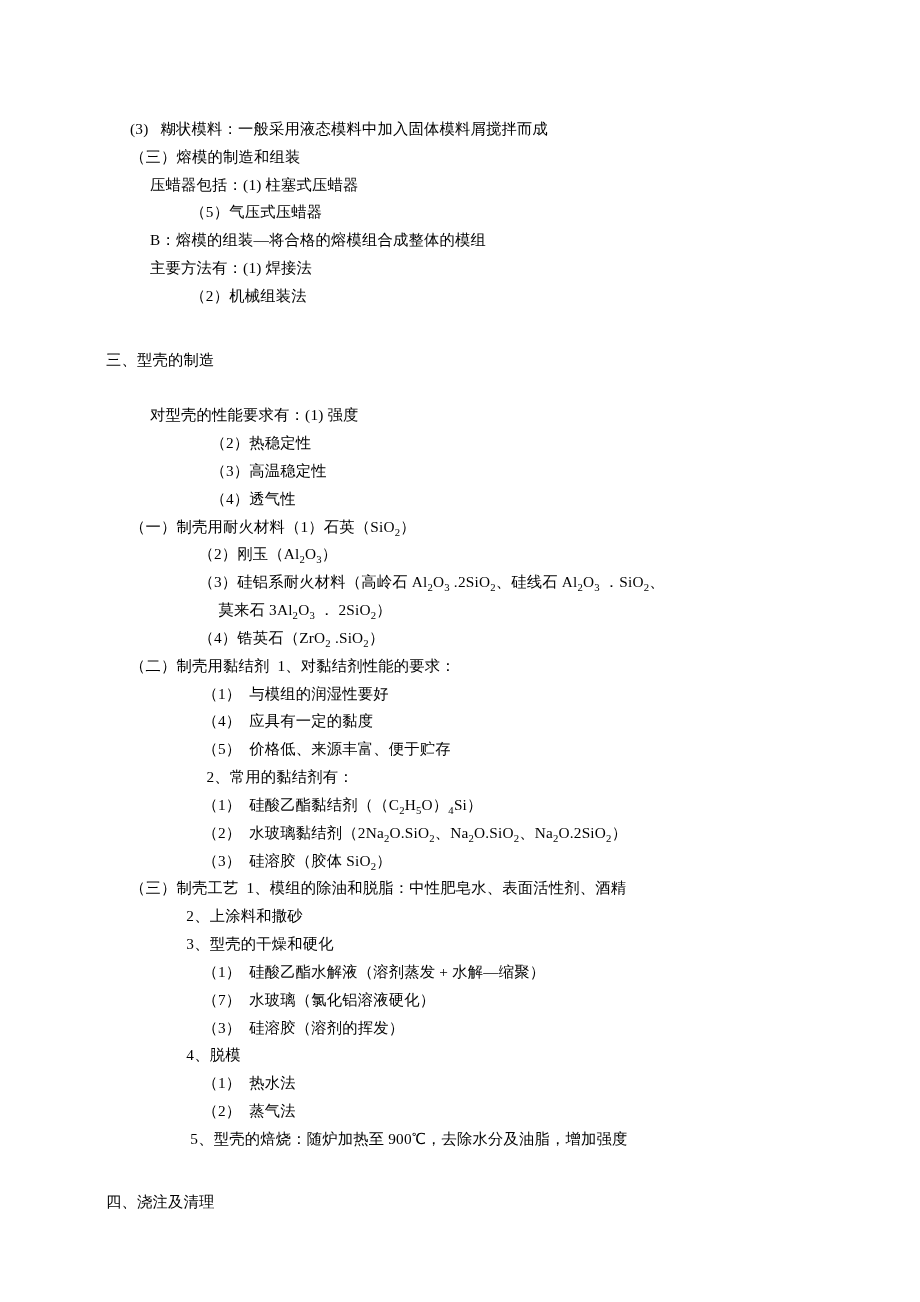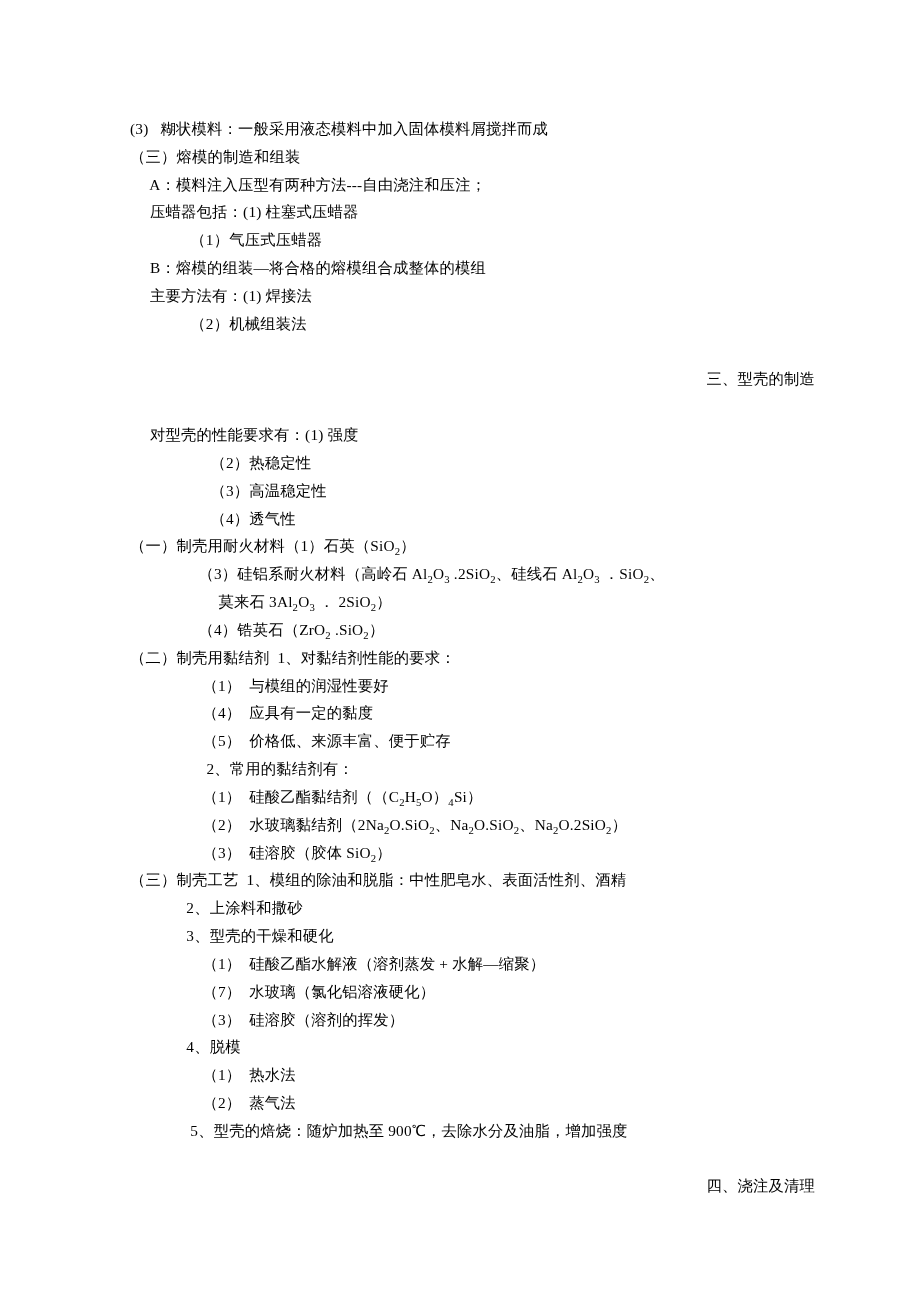--- a/index.html
+++ b/index.html
@@ -13,55 +13,56 @@
     box-sizing: border-box;
     padding: 115px 105px 0 130px;
     font-family: "SimSun", "Songti SC", "STSong", serif;
     font-size: 15.3px;
     color: #000;
     line-height: 1.82;
     letter-spacing: 0.2px;
   }
   .line { white-space: pre; }
   .center-heading {
-    text-align: right;
+    text-align: left;
     padding-left: 0;
     margin-left: -24px;
+    margin-top: 8px;
   }
   sub {
     font-size: 0.7em;
     vertical-align: sub;
     line-height: 0;
   }
 </style>
 </head>
 <body>
 
 <div class="page">
 
   <div class="line">(3)   糊状模料：一般采用液态模料中加入固体模料屑搅拌而成</div>
   <div class="line">（三）熔模的制造和组装</div>
-  <div class="line">     A：模料注入压型有两种方法---自由浇注和压注；</div>
   <div class="line">     压蜡器包括：(1) 柱塞式压蜡器</div>
-  <div class="line">               （1）气压式压蜡器</div>
+  <div class="line">               （5）气压式压蜡器</div>
   <div class="line">     B：熔模的组装—将合格的熔模组合成整体的模组</div>
   <div class="line">     主要方法有：(1) 焊接法</div>
   <div class="line">               （2）机械组装法</div>
 
   <div class="line">&nbsp;</div>
   <div class="line center-heading">三、型壳的制造</div>
   <div class="line">&nbsp;</div>
 
   <div class="line">     对型壳的性能要求有：(1) 强度</div>
   <div class="line">                    （2）热稳定性</div>
   <div class="line">                    （3）高温稳定性</div>
   <div class="line">                    （4）透气性</div>
 
   <div class="line"><span>（一）制壳用耐火材料（1）石英（SiO</span><sub>2</sub><span>）</span></div>
 
+  <div class="line"><span>                 （2）刚玉（Al</span><sub>2</sub><span>O</span><sub>3</sub><span>）</span></div>
 
   <div class="line"><span>                 （3）硅铝系耐火材料（高岭石 Al</span><sub>2</sub><span>O</span><sub>3</sub><span> .2SiO</span><sub>2</sub><span>、硅线石 Al</span><sub>2</sub><span>O</span><sub>3</sub><span> ．SiO</span><sub>2</sub><span>、</span></div>
 
   <div class="line"><span>                      莫来石 3Al</span><sub>2</sub><span>O</span><sub>3</sub><span> ． 2SiO</span><sub>2</sub><span>）</span></div>
 
   <div class="line"><span>                 （4）锆英石（ZrO</span><sub>2</sub><span> .SiO</span><sub>2</sub><span>）</span></div>
 
   <div class="line">（二）制壳用黏结剂  1、对黏结剂性能的要求：</div>
   <div class="line">                  （1）  与模组的润湿性要好</div>
   <div class="line">                  （4）  应具有一定的黏度</div>

